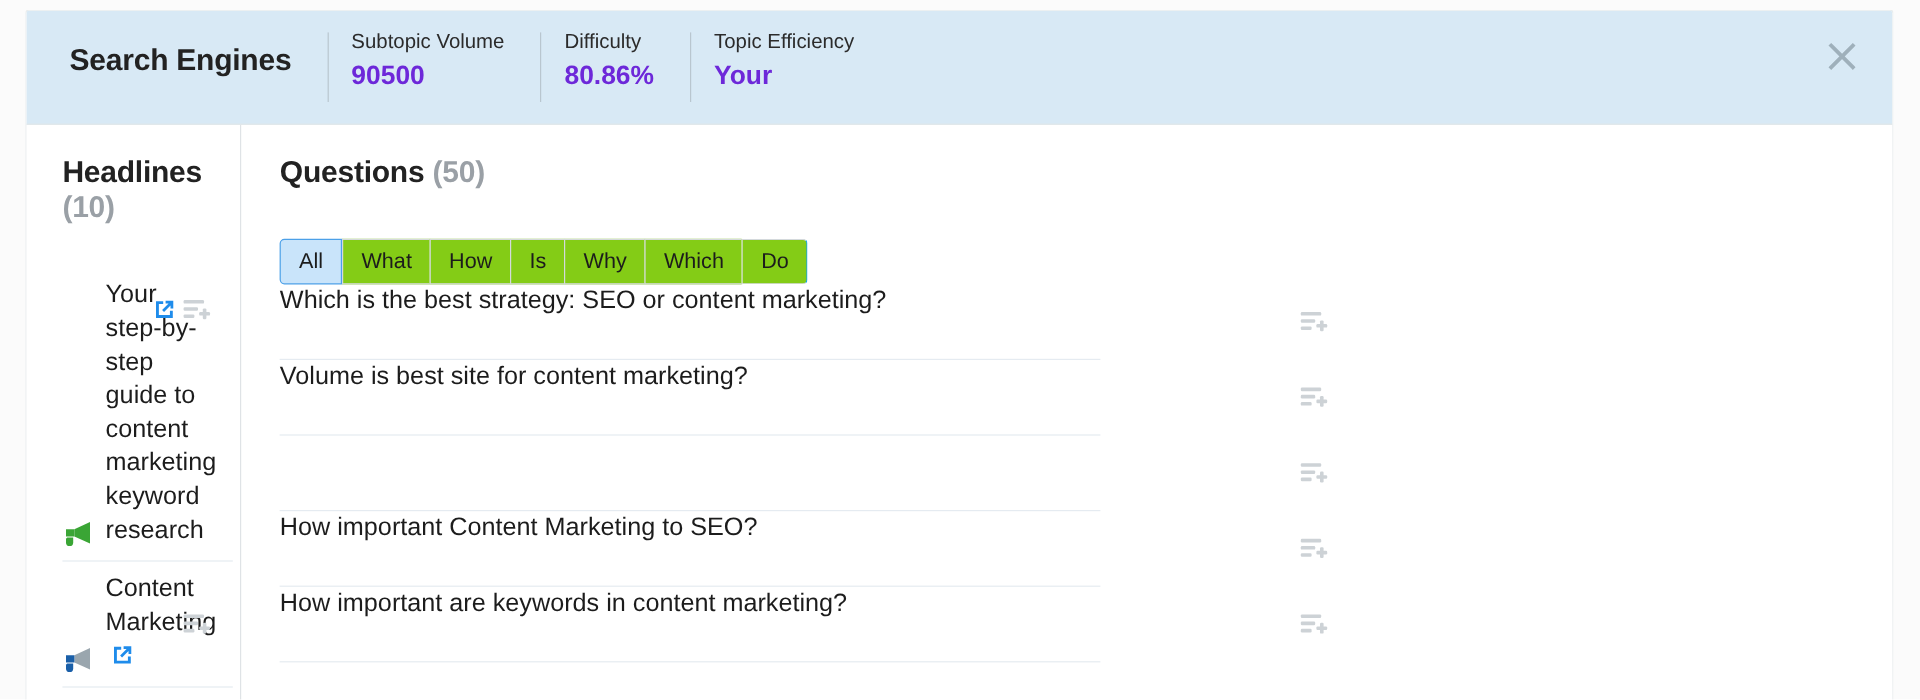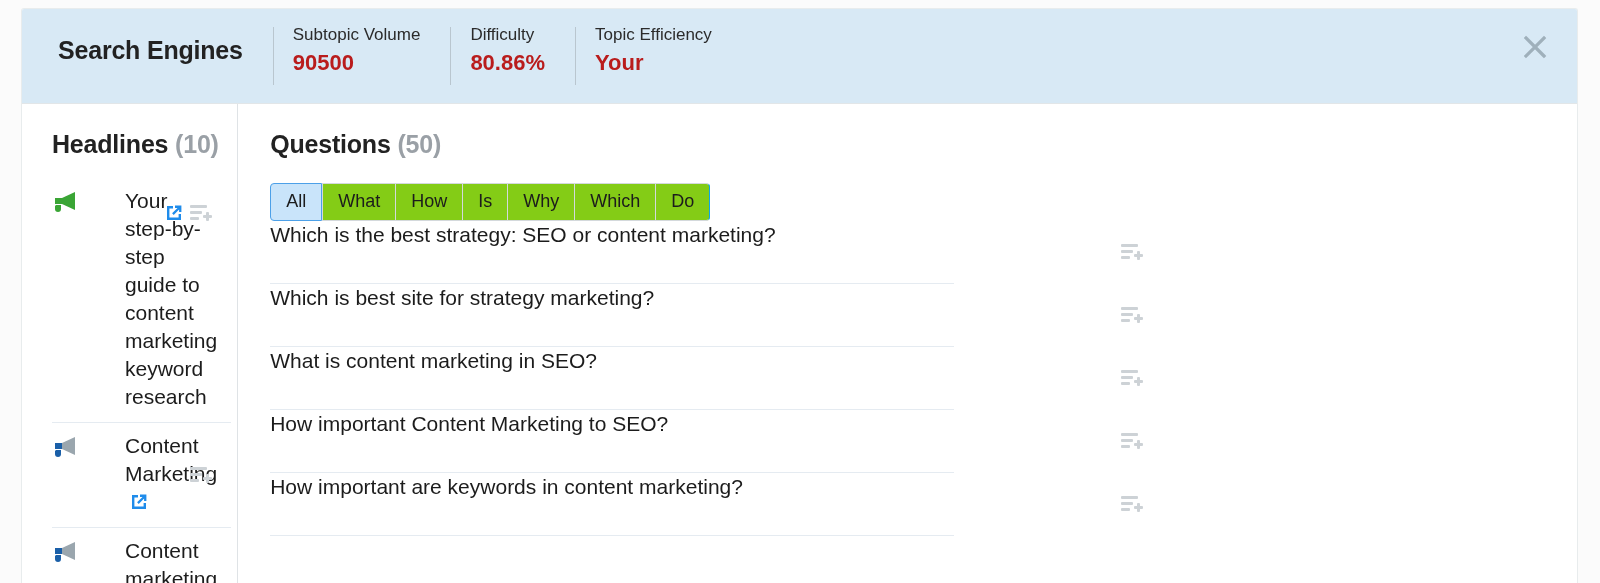--- a/index.html
+++ b/index.html
@@ -80,21 +80,21 @@
     font-size: 17px;
     color: #2b2b2b;
     font-weight: 400;
     white-space: nowrap;
     margin-bottom: 5px;
   }
 
   .hdr-value {
     font-size: 22px;
     font-weight: bold;
-    color: #b91c1c;
+    color: #6d28d9;
     white-space: nowrap;
   }
 
   .close-btn {
     position: absolute;
     right: 26px;
     top: 22px;
     width: 32px;
     height: 32px;
     display: flex;
@@ -120,39 +120,38 @@
   .col-right {
     flex: 1;
     padding: 26px 0 0 32px;
     position: relative;
   }
 
   .section-head {
     font-size: 25px;
     font-weight: bold;
     color: #222222;
-    margin-bottom: 24px;
+    margin-bottom: 40px;
     letter-spacing: -0.2px;
   }
   .section-head .count {
     color: #9aa0a6;
     font-weight: bold;
   }
 
   
   .hl-list { padding-right: 6px; }
 
   .hl-row {
     display: flex;
-    align-items: flex-start;
+    align-items: flex-end;
     border-bottom: 1px solid #e5ebf1;
     padding: 9px 0 11px 0;
     min-height: 62px;
     position: relative;
-    gap: 37px;
   }
   .hl-row:first-child { padding-top: 4px; }
 
   .megaphone {
     flex: 0 0 auto;
     width: 26px;
     height: 22px;
     margin-top: 4px;
     margin-right: 10px;
   }
@@ -391,34 +390,33 @@
                 <rect x="1" y="2" width="17" height="3" rx="1" fill="#cdd2d6"></rect>
                 <rect x="1" y="8" width="12" height="3" rx="1" fill="#cdd2d6"></rect>
                 <rect x="1" y="14" width="9" height="3" rx="1" fill="#cdd2d6"></rect>
                 <rect x="14" y="12" width="9" height="3" rx="1" fill="#cdd2d6"></rect>
                 <rect x="17" y="9" width="3" height="9" rx="1" fill="#cdd2d6"></rect>
               </svg>
             </span>
           </div>
 
           <div class="q-row">
-            <span class="q-text">Which is best site for strategy marketing?</span>
+            <span class="q-text">Volume is best site for content marketing?</span>
             <span class="q-actions addlist">
               <svg width="24" height="20" viewBox="0 0 24 20">
                 <rect x="1" y="2" width="17" height="3" rx="1" fill="#cdd2d6"></rect>
                 <rect x="1" y="8" width="12" height="3" rx="1" fill="#cdd2d6"></rect>
                 <rect x="1" y="14" width="9" height="3" rx="1" fill="#cdd2d6"></rect>
                 <rect x="14" y="12" width="9" height="3" rx="1" fill="#cdd2d6"></rect>
                 <rect x="17" y="9" width="3" height="9" rx="1" fill="#cdd2d6"></rect>
               </svg>
             </span>
           </div>
 
           <div class="q-row">
-            <span class="q-text">What is content marketing in SEO?</span>
             <span class="q-actions addlist">
               <svg width="24" height="20" viewBox="0 0 24 20">
                 <rect x="1" y="2" width="17" height="3" rx="1" fill="#cdd2d6"></rect>
                 <rect x="1" y="8" width="12" height="3" rx="1" fill="#cdd2d6"></rect>
                 <rect x="1" y="14" width="9" height="3" rx="1" fill="#cdd2d6"></rect>
                 <rect x="14" y="12" width="9" height="3" rx="1" fill="#cdd2d6"></rect>
                 <rect x="17" y="9" width="3" height="9" rx="1" fill="#cdd2d6"></rect>
               </svg>
             </span>
           </div>

